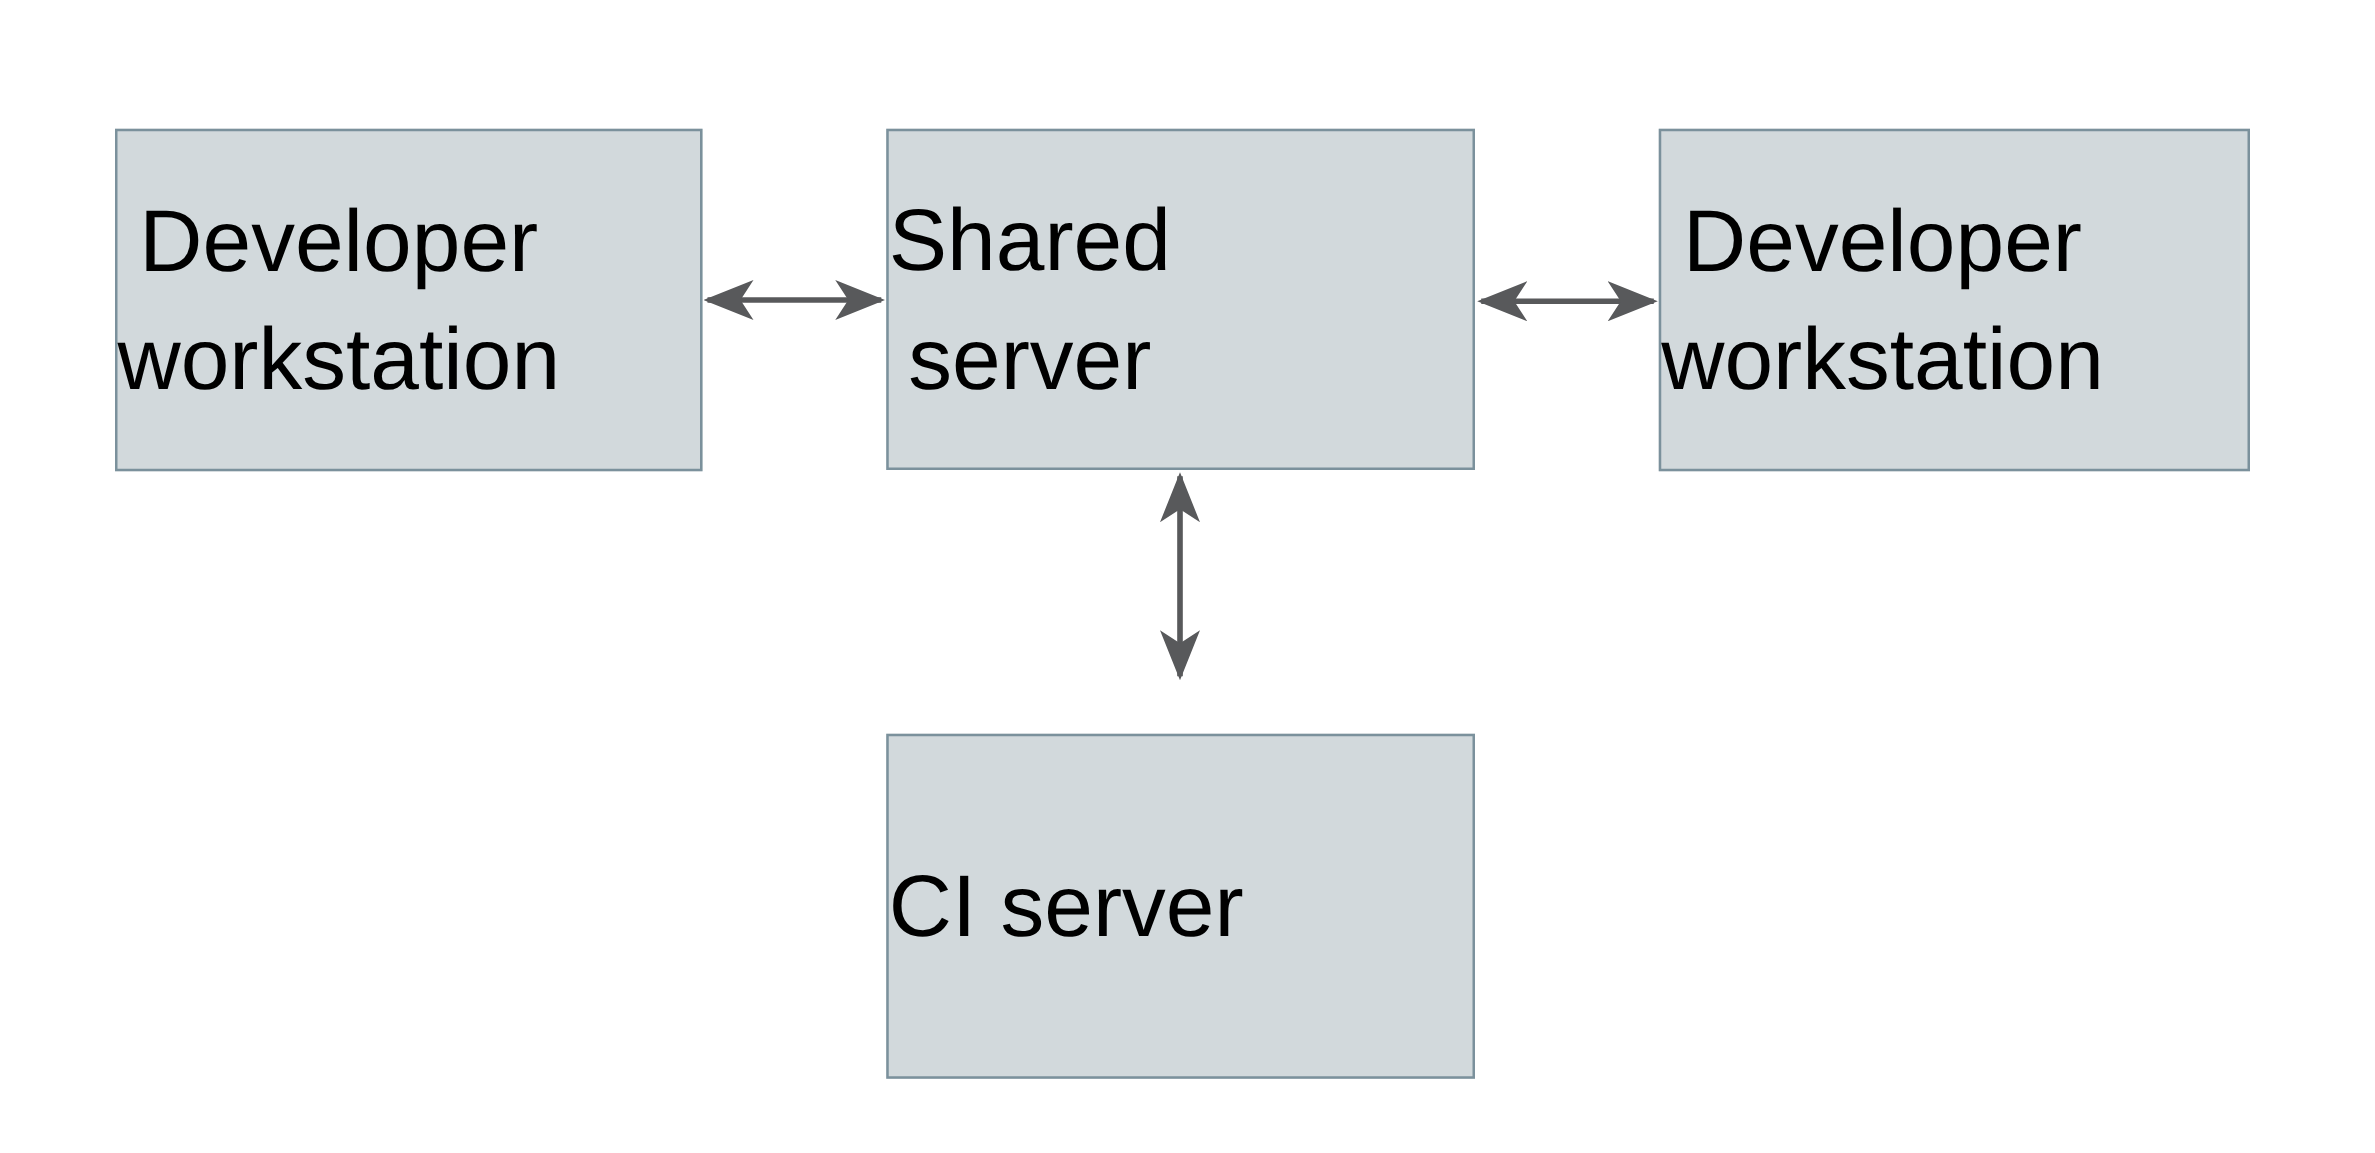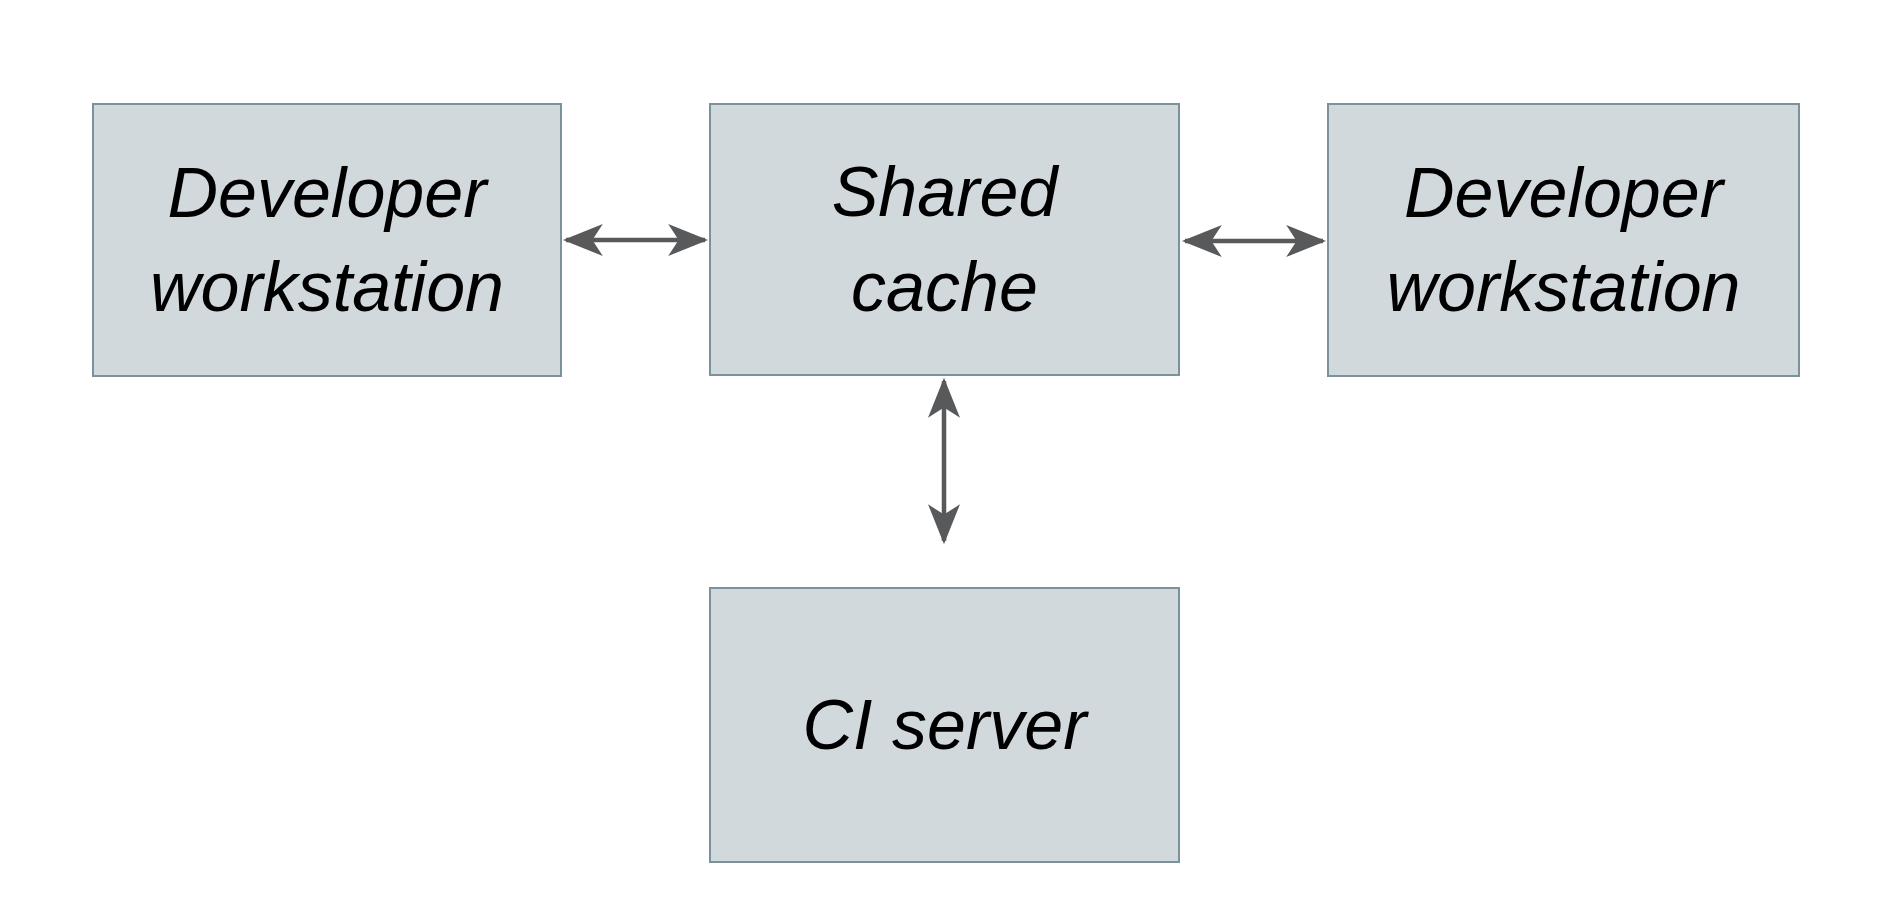--- a/index.html
+++ b/index.html
@@ -15,28 +15,26 @@
     overflow: hidden;
     font-family: "Liberation Sans", "DejaVu Sans", sans-serif;
   }
   .node {
     position: absolute;
     box-sizing: border-box;
     background: #d2d9dc;
     border: 2px solid #7b919c;
     display: flex;
     align-items: center;
-    justify-content: center;
     text-align: center;
     color: #000000;
     font-size: 70px;
     line-height: 1.35;
     white-space: pre-line;
     letter-spacing: 0px;
-    font-style: italic;
   }
   #node-dev-left   { left: 92px;   top: 103px; width: 470px; height: 274px; }
   #node-cache      { left: 709px;  top: 103px; width: 471px; height: 273px; }
   #node-dev-right  { left: 1327px; top: 103px; width: 473px; height: 274px; }
   #node-ci         { left: 709px;  top: 545px; width: 471px; height: 276px; }
   .arrows-layer {
     position: absolute;
     left: 0; top: 0;
     width: 1900px;
     height: 922px;
@@ -52,21 +50,21 @@
 
 <div class="canvas">
 
   <div class="node" id="node-dev-left" style="background: rgb(210, 217, 220); border-color: rgb(123, 145, 156); color: rgb(0, 0, 0);">
     <span class="node-label">Developer
 workstation</span>
   </div>
 
   <div class="node" id="node-cache" style="background: rgb(210, 217, 220); border-color: rgb(123, 145, 156); color: rgb(0, 0, 0);">
     <span class="node-label">Shared
-cache</span>
+server</span>
   </div>
 
   <div class="node" id="node-dev-right" style="background: rgb(210, 217, 220); border-color: rgb(123, 145, 156); color: rgb(0, 0, 0);">
     <span class="node-label">Developer
 workstation</span>
   </div>
 
   <div class="node" id="node-ci" style="background: rgb(210, 217, 220); border-color: rgb(123, 145, 156); color: rgb(0, 0, 0); margin-top: 42px;">
     <span class="node-label">CI server</span>
   </div>

